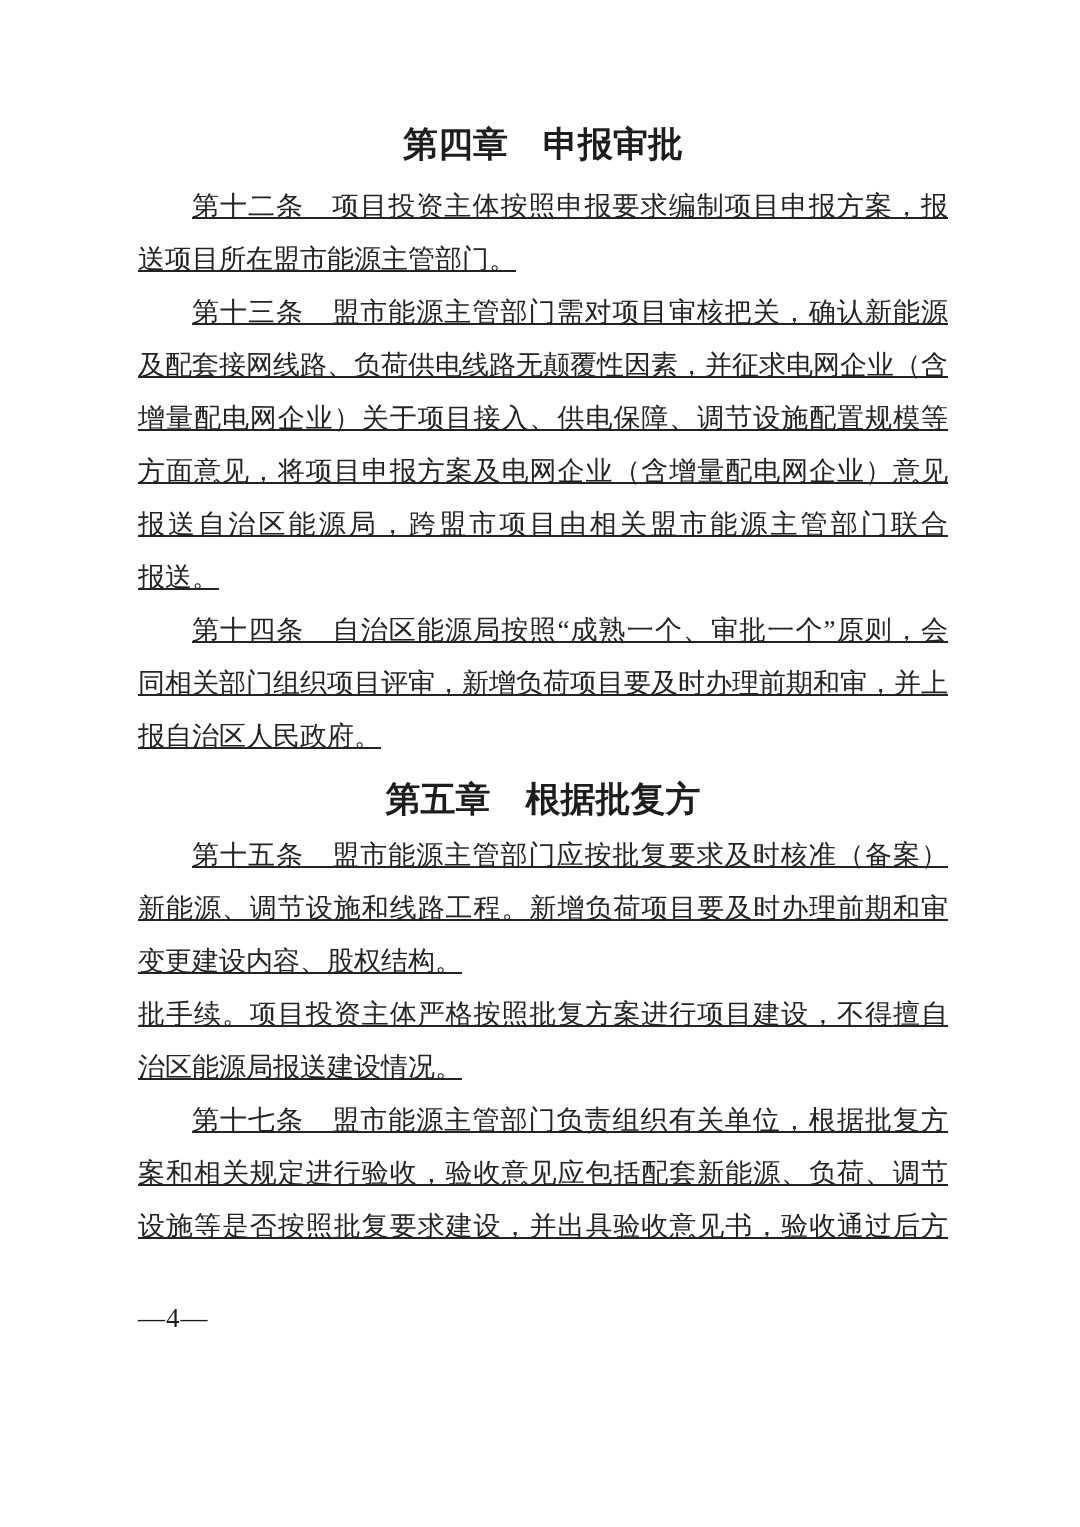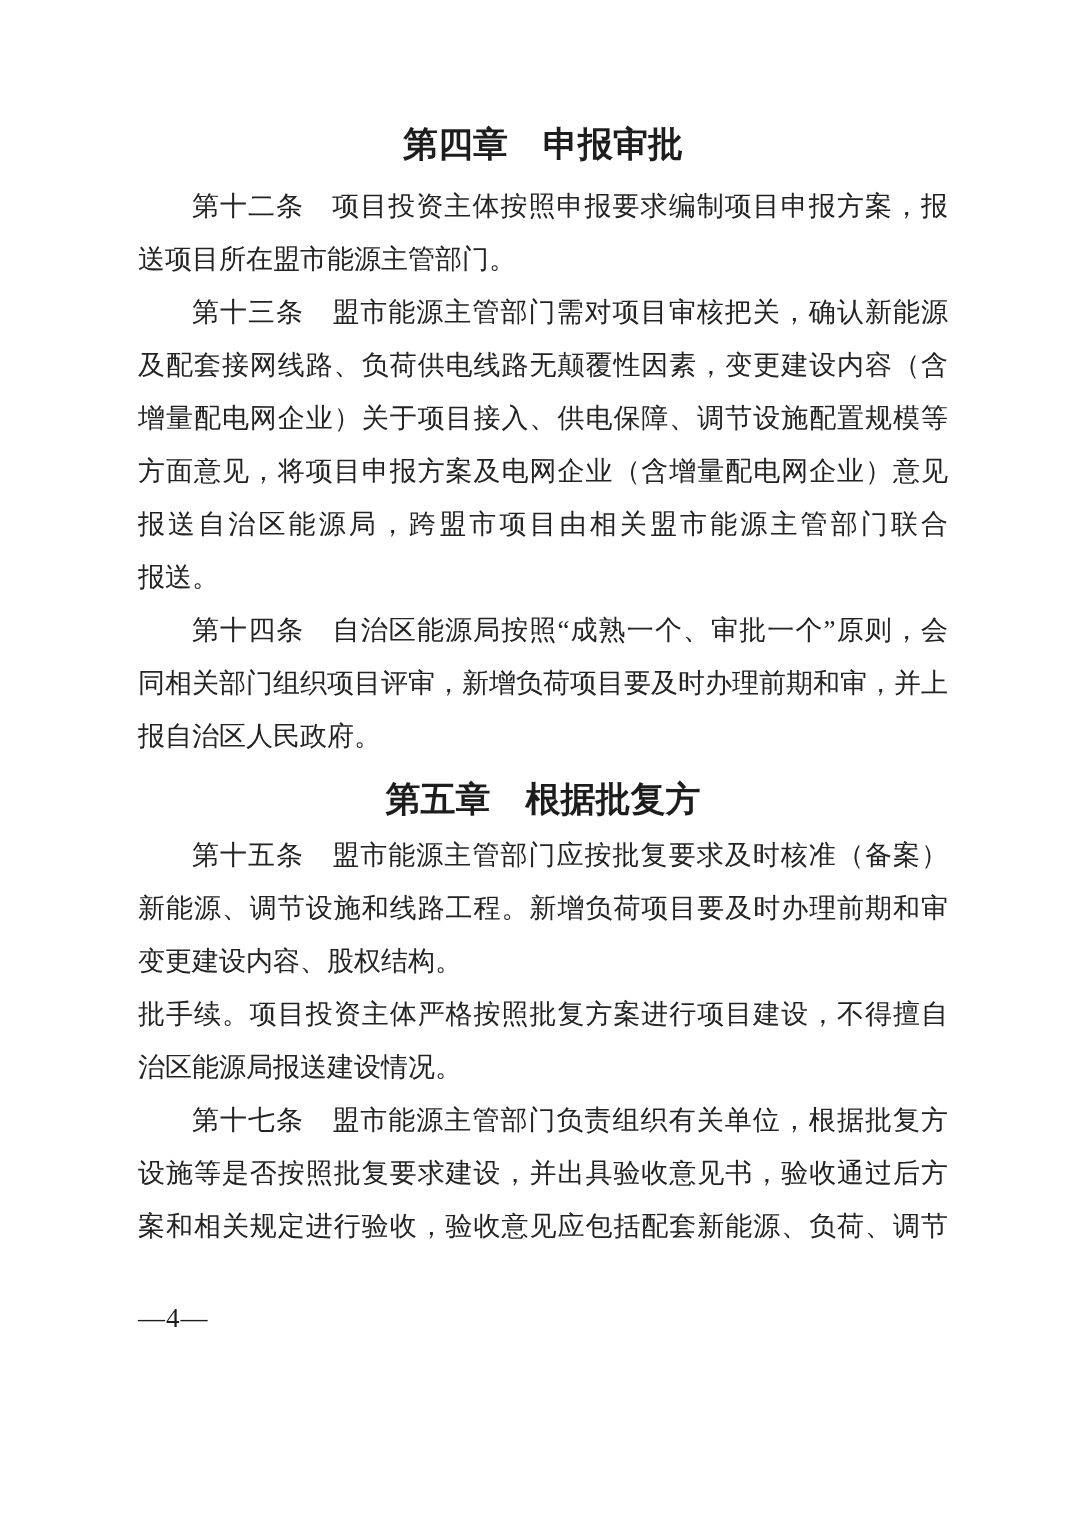--- a/index.html
+++ b/index.html
@@ -37,20 +37,21 @@
   }
   .line {
     font-size: 27px;
     line-height: 53px;
     white-space: nowrap;
     text-align: justify;
     text-align-last: justify;
     -moz-text-align-last: justify;
     text-justify: inter-character;
     letter-spacing: 0;
+    text-decoration: underline;
   }
   .line.indent {
     text-indent: 54px;
   }
   .line.para-end {
     text-align: right;
     text-align-last: left;
     -moz-text-align-last: left;
   }
   .page-number {
@@ -69,21 +70,21 @@
 
   <h2 class="chapter-heading">第四章　申报审批</h2>
 
   <div class="article">
     <div class="line indent">第十二条　项目投资主体按照申报要求编制项目申报方案，报</div>
     <div class="line para-end">送项目所在盟市能源主管部门。</div>
   </div>
 
   <div class="article">
     <div class="line indent">第十三条　盟市能源主管部门需对项目审核把关，确认新能源</div>
-    <div class="line">及配套接网线路、负荷供电线路无颠覆性因素，变更建设内容（含</div>
+    <div class="line">及配套接网线路、负荷供电线路无颠覆性因素，并征求电网企业（含</div>
     <div class="line">增量配电网企业）关于项目接入、供电保障、调节设施配置规模等</div>
     <div class="line">方面意见，将项目申报方案及电网企业（含增量配电网企业）意见</div>
     <div class="line">报送自治区能源局，跨盟市项目由相关盟市能源主管部门联合</div>
     <div class="line para-end">报送。</div>
   </div>
 
   <div class="article">
     <div class="line indent">第十四条　自治区能源局按照“成熟一个、审批一个”原则，会</div>
     <div class="line">同相关部门组织项目评审，新增负荷项目要及时办理前期和审，并上</div>
     <div class="line para-end">报自治区人民政府。</div>
@@ -97,19 +98,19 @@
     <div class="line para-end">变更建设内容、股权结构。</div>
     <div class="line">批手续。项目投资主体严格按照批复方案进行项目建设，不得擅自</div>
   </div>
 
   <div class="article">
     <div class="line para-end">治区能源局报送建设情况。</div>
   </div>
 
   <div class="article">
     <div class="line indent">第十七条　盟市能源主管部门负责组织有关单位，根据批复方</div>
+    <div class="line">案和相关规定进行验收，验收意见应包括配套新能源、负荷、调节</div>
     <div class="line">设施等是否按照批复要求建设，并出具验收意见书，验收通过后方</div>
-    <div class="line">案和相关规定进行验收，验收意见应包括配套新能源、负荷、调节</div>
   </div>
 
   <div class="page-number">—4—</div>
 
 </div>
 
 </body></html>

